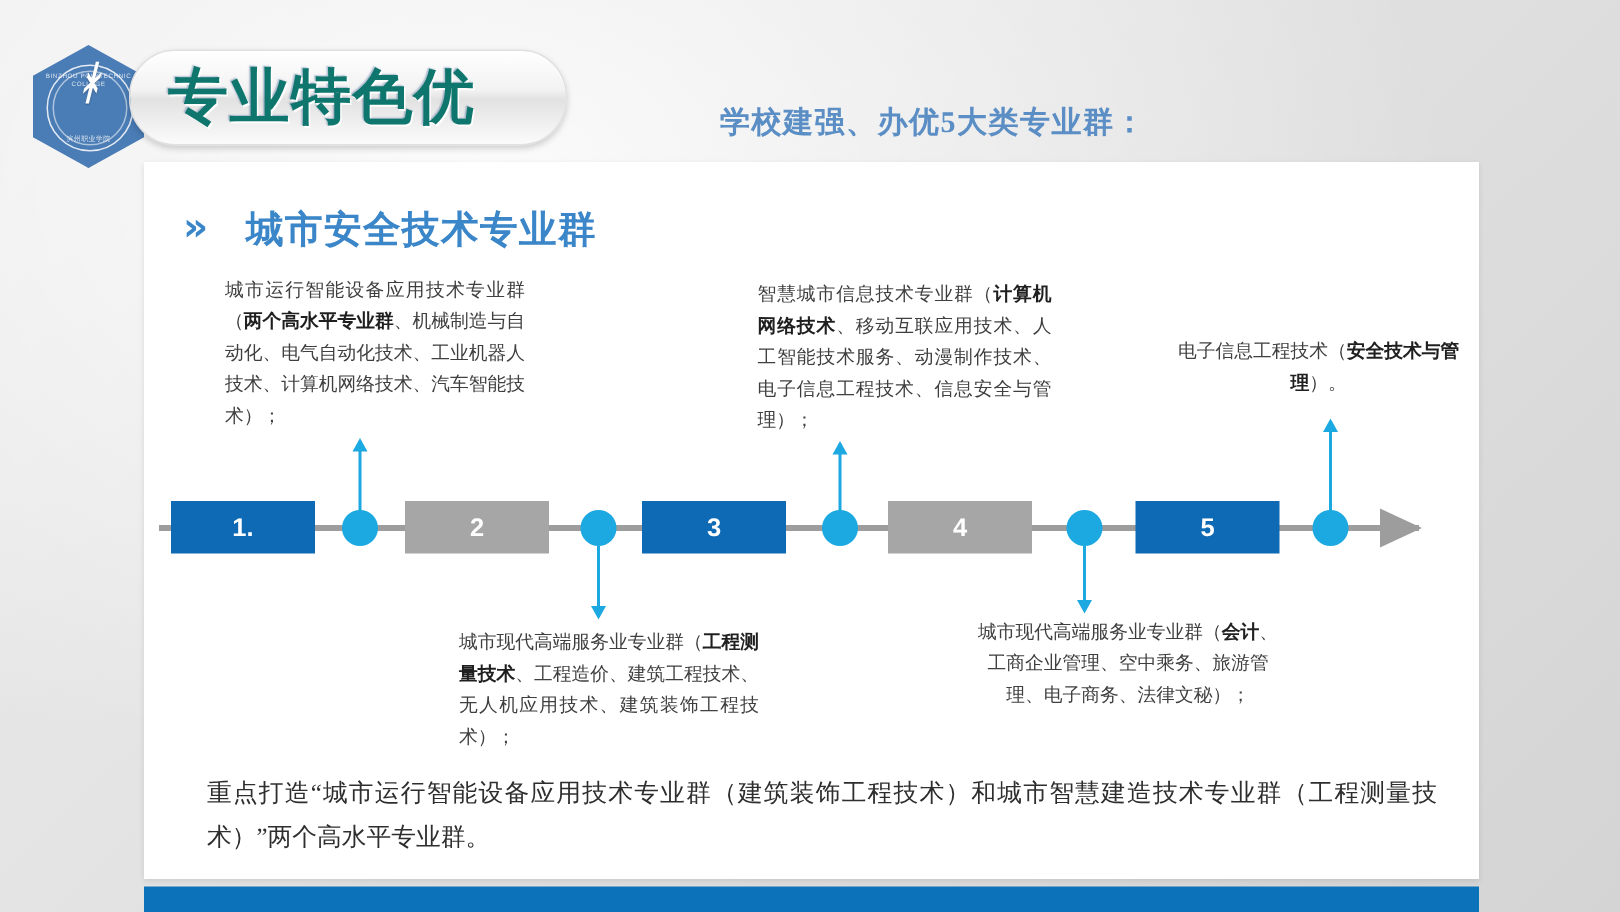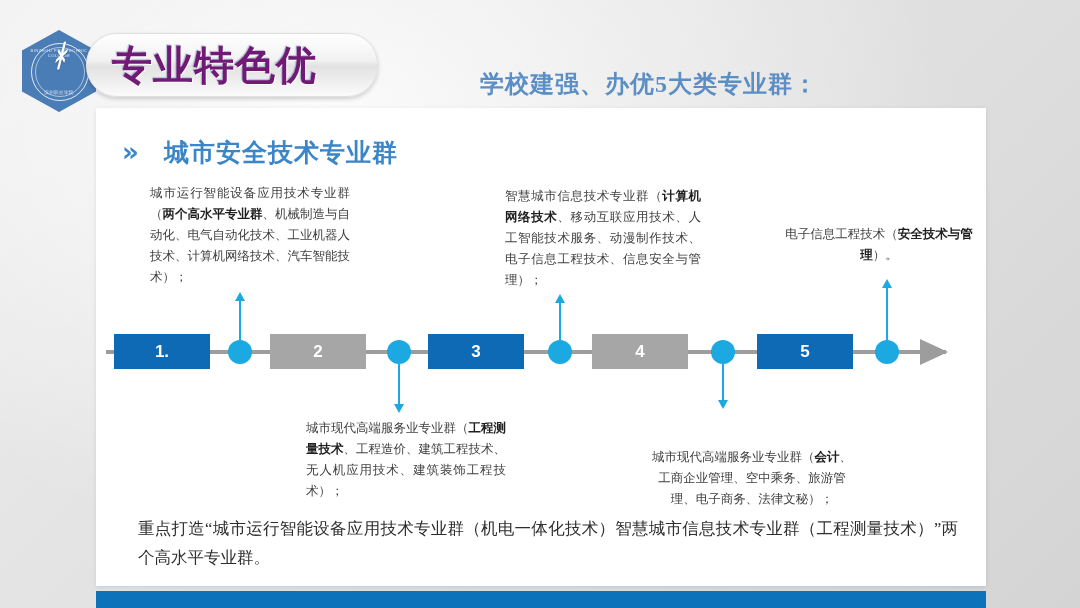--- a/index.html
+++ b/index.html
@@ -23,21 +23,21 @@
     position:absolute;left:86px;top:33px;width:290px;height:62px;
     border-radius:31px;
     background:linear-gradient(180deg,#ffffff 0%,#f2f2f2 42%,#e2e2e2 52%,#fbfbfb 100%);
     box-shadow:0 2px 4px rgba(0,0,0,.18), inset 0 1px 0 #fff;
     border:1px solid #e0e0e0;
   }
   .banner-label{
     position:absolute;left:112px;top:36px;
     font-family:"DejaVu Sans","Liberation Sans",sans-serif;
     font-weight:bold;font-size:40px;letter-spacing:1px;
-    color:#701a75;
+    color:#0f766e;
     text-shadow:1px 1px 0 rgba(255,255,255,.9), -1px -1px 1px rgba(40,80,140,.35);
     line-height:58px;
   }
   
   .logo{
     position:absolute;left:22px;top:30px;width:74px;height:82px;
     background:#4a7cb5;
     clip-path:polygon(50% 0%,100% 25%,100% 75%,50% 100%,0% 75%,0% 25%);
     box-shadow:0 1px 3px rgba(0,0,0,.25);
   }
@@ -58,21 +58,21 @@
   .logo-top-text,.logo-bottom-text{
     position:absolute;width:74px;text-align:center;color:rgba(255,255,255,.8);
     font-family:"Liberation Sans",sans-serif;
   }
   .logo-top-text{left:0;top:18px;font-size:4.2px;letter-spacing:.4px;}
   .logo-bottom-text{left:0;top:60px;font-size:4.6px;letter-spacing:.3px;}
   
   .slide-title{
     position:absolute;left:480px;top:68px;
     font-family:"Liberation Serif","DejaVu Serif",serif;
-    font-weight:bold;font-size:24px;color:#5b8ec4;letter-spacing:1px;
+    font-weight:bold;font-size:20px;color:#5b8ec4;letter-spacing:1px;
     white-space:nowrap;
   }
   
   .panel{
     position:absolute;left:96px;top:108px;width:890px;height:478px;
     background:#ffffff;
     box-shadow:0 1px 4px rgba(0,0,0,.10);
   }
   .panel-footer-bar{
     position:absolute;left:96px;top:591px;width:890px;height:17px;
@@ -192,21 +192,21 @@
 </div>
 
 <div class="callout" style="left:306px;top:418px;width:200px;">
   <span>城市现代高端服务业专业群（</span><b>工程测量技术</b><span>、工程造价、建筑工程技术、无人机应用技术、建筑装饰工程技术）；</span>
 </div>
 
 <div class="callout" style="left:505px;top:186px;width:196px;">
   <span>智慧城市信息技术专业群（</span><b>计算机网络技术</b><span>、移动互联应用技术、人工智能技术服务、动漫制作技术、电子信息工程技术、信息安全与管理）；</span>
 </div>
 
-<div class="callout center" style="left:648px;top:411px;width:208px;margin-top:36px;">
+<div class="callout center" style="left:648px;top:411px;width:208px;">
   <span>城市现代高端服务业专业群（</span><b>会计</b><span>、工商企业管理、空中乘务、旅游管理、电子商务、法律文秘）；</span>
 </div>
 
 <div class="callout center" style="left:781px;top:224px;width:196px;">
   <span>电子信息工程技术（</span><b>安全技术与管理</b><span>）。</span>
 </div>
 
-<div class="summary">重点打造“城市运行智能设备应用技术专业群（机电一体化技术）智慧城市信息技术专业群（工程测量技术）”两个高水平专业群。</div>
+<div class="summary">重点打造“城市运行智能设备应用技术专业群（建筑装饰工程技术）和城市智慧建造技术专业群（工程测量技术）”两个高水平专业群。</div>
 
 </body></html>

